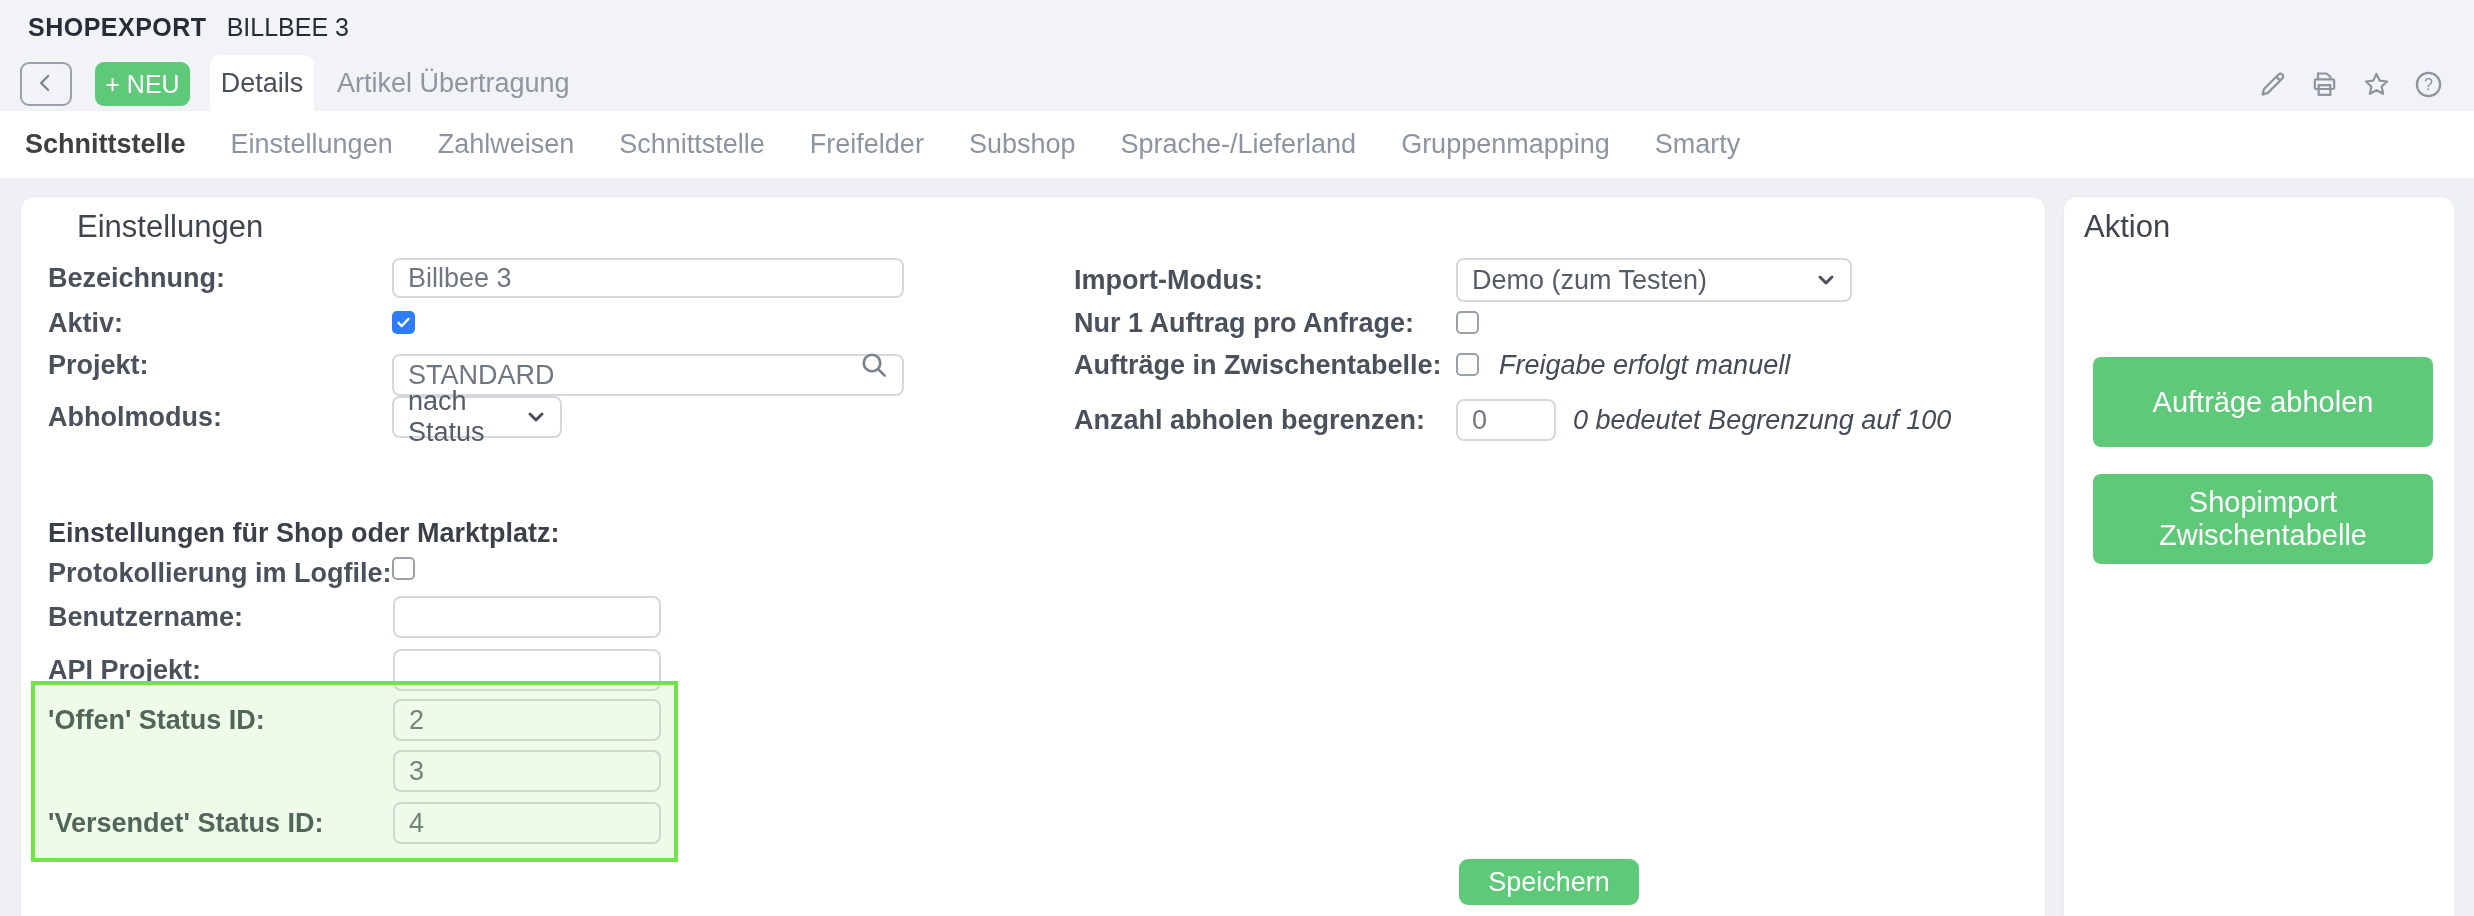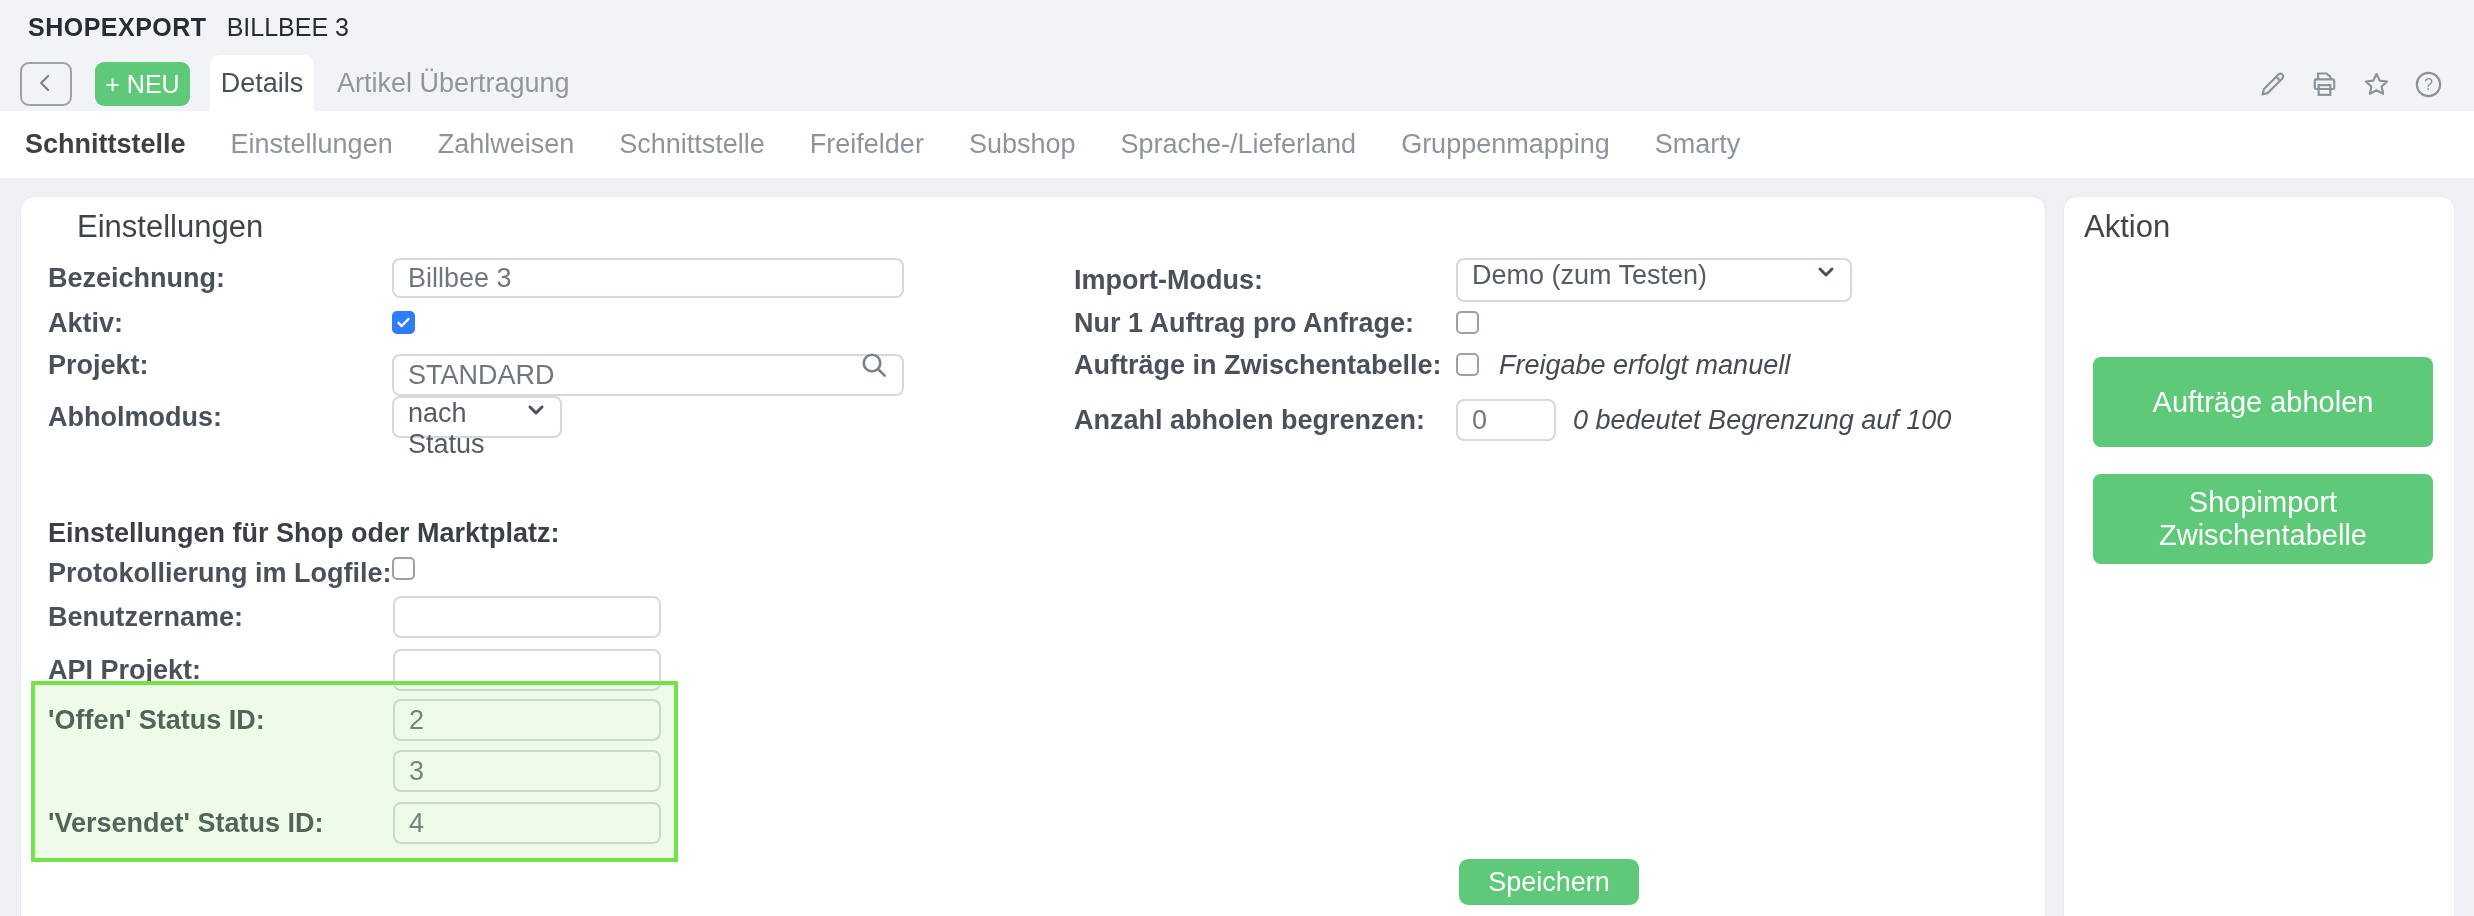--- a/index.html
+++ b/index.html
@@ -43,21 +43,21 @@
   .action-card{left:2063px;top:196px;width:392px;height:770px;}
   .card-title{position:absolute;transform:translateY(-50%);font-size:31px;color:#3f444d;white-space:nowrap;}
 
   
   .lbl{position:absolute;transform:translateY(-50%);font-size:27px;color:#4b515b;white-space:nowrap;font-weight:bold;}
   .lbl.bold{font-weight:bold;color:#3a3f48;}
   .hint{position:absolute;transform:translateY(-50%);font-size:27px;font-style:italic;color:#454b54;white-space:nowrap;}
   .input{position:absolute;box-sizing:border-box;border:2px solid #d5d8dd;border-radius:8px;
     background:#fff;font-size:27px;color:#70767f;padding:0 14px;font-family:inherit;outline:none;}
   .select{position:absolute;box-sizing:border-box;border:2px solid #d5d8dd;border-radius:8px;background:#fff;
-    display:flex;align-items:flex-start;justify-content:space-between;gap:12px;padding:0 12px 0 14px;
+    display:flex;align-items:center;justify-content:space-between;gap:12px;padding:0 12px 0 14px;
     font-size:27px;color:#565c66;cursor:pointer;}
   .select svg{width:24px;height:24px;flex:none;}
   .checkbox{position:absolute;width:23px;height:23px;box-sizing:border-box;border:2px solid #9aa1a9;
     border-radius:5px;background:#fff;display:flex;align-items:center;justify-content:center;cursor:pointer;}
   .checkbox svg{width:17px;height:17px;display:none;}
   .checkbox.checked{background:var(--checkbox-blue,#2e7df6);border-color:var(--checkbox-blue,#2e7df6);}
   .checkbox.checked svg{display:block;}
   .search-icon{position:absolute;width:32px;height:32px;pointer-events:none;}
 
   .btn-green{background:var(--accent-green,#5ec979);color:#fff;border:none;border-radius:9px;

